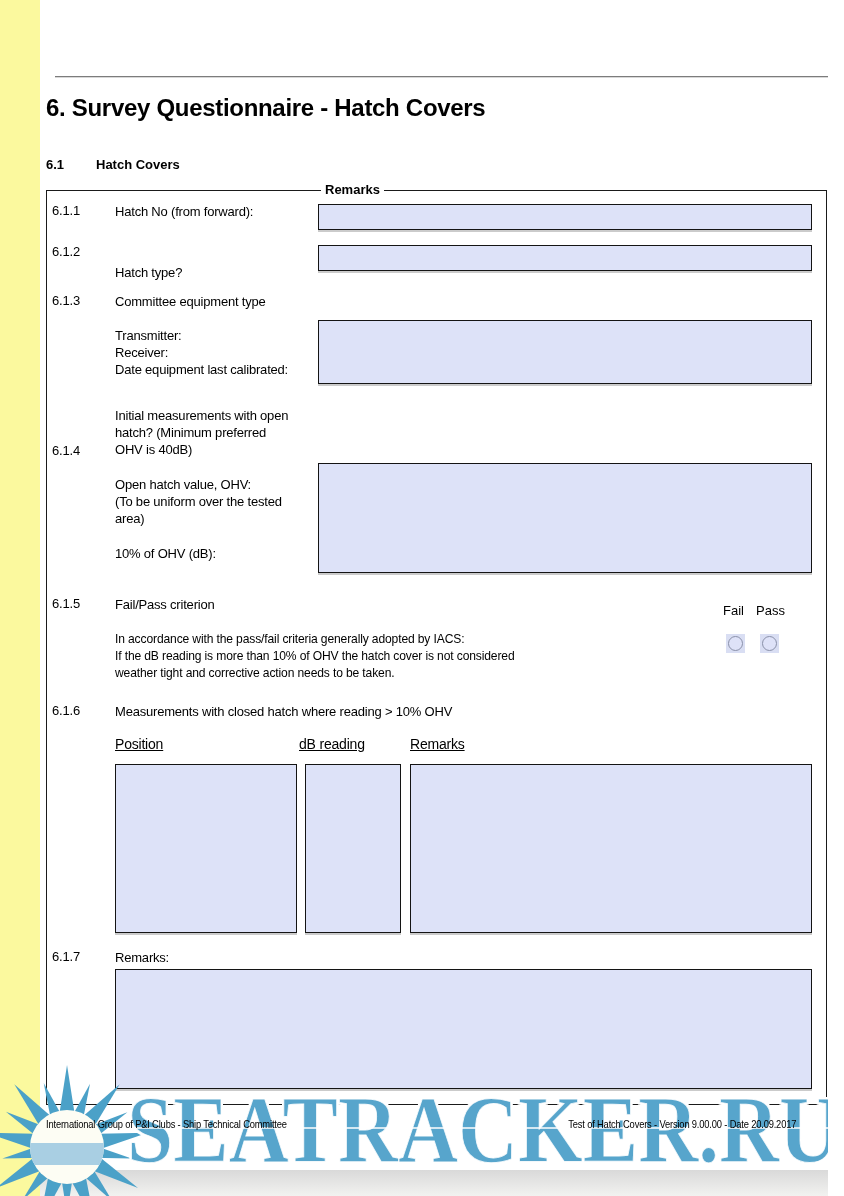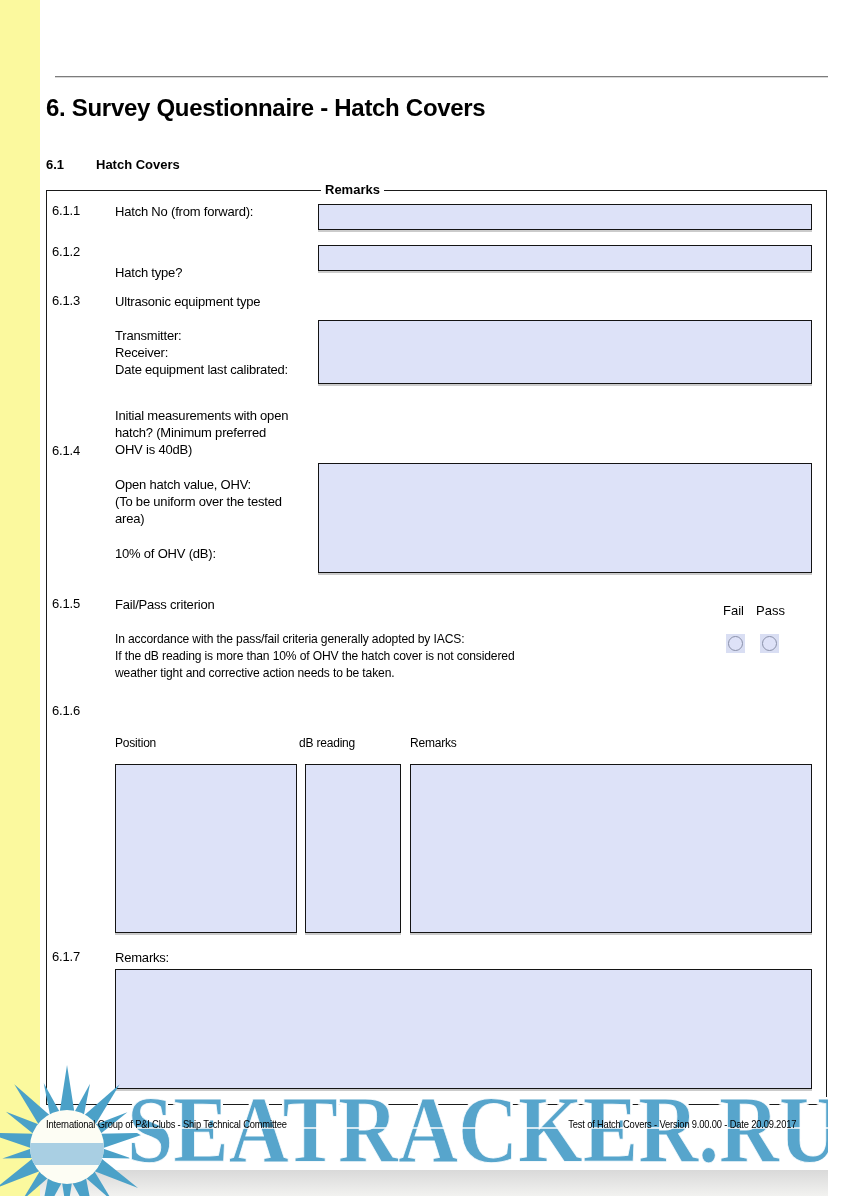--- a/index.html
+++ b/index.html
@@ -37,21 +37,21 @@
 
   .fp-label { font-size:13px; font-weight:normal; }
   .radio-cell { width:19px; height:19px; background:#d9def3; display:flex;
                 align-items:center; justify-content:center; }
   .radio-circle { width:15px; height:15px; border-radius:50%;
                   border:1px solid #8a90a9; background:#dee2f8; }
 
   .criteria-line { font-size:13px; letter-spacing:-0.15px; line-height:17px;
                    transform:scaleX(0.93); transform-origin:left center; white-space:nowrap; }
 
-  .col-header { font-size:12px; letter-spacing:-0.2px; }
+  .col-header { font-size:14px; letter-spacing:-0.2px;text-decoration:underline; }
 
   .footer-text { font-size:11px; letter-spacing:-0.2px; white-space:nowrap; z-index:30; }
   .footer-left  { left:46px; top:1118px; transform:scaleX(0.85); transform-origin:left center; }
   .footer-right { right:32px; top:1118px; transform:scaleX(0.85); transform-origin:right center; }
 
   
   .wm-text { left:127px; top:1094px; z-index:20; font-family:"Liberation Serif", serif;
              font-weight:bold; font-size:95px; line-height:72px; color:#57a5cc;
              letter-spacing:0px; transform:scaleX(0.875); transform-origin:left top;
              white-space:nowrap;
@@ -81,21 +81,21 @@
 
   <div class="abs qnum" style="left:52px; top:203px;">6.1.1</div>
   <div class="abs qlabel" style="left:115px; top:203px;">Hatch No (from forward):</div>
   <input class="abs field" style="left: 318px; top: 204px; width: 494px; height: 26px; padding: 2px 5px;">
 
   <div class="abs qnum" style="left:52px; top:244px;">6.1.2</div>
   <div class="abs qlabel" style="left:115px; top:244px;margin-top:20px;">Hatch type?</div>
   <input class="abs field" style="left: 318px; top: 245px; width: 494px; height: 26px; padding: 2px 5px;">
 
   <div class="abs qnum" style="left:52px; top:293px;">6.1.3</div>
-  <div class="abs qlabel" style="left:115px; top:293px;">Ultrasonic equipment type</div>
+  <div class="abs qlabel" style="left:115px; top:293px;">Committee equipment type</div>
   <div class="abs qlabel" style="left:115px; top:327px;">Transmitter:</div>
   <div class="abs qlabel" style="left:115px; top:344px;">Receiver:</div>
   <div class="abs qlabel" style="left:115px; top:361px;">Date equipment last calibrated:</div>
   <textarea class="abs field" style="left: 318px; top: 320px; width: 494px; height: 64px; padding: 3px 5px;"></textarea>
 
   <div class="abs qnum" style="left:52px; top:407px;margin-top:36px;">6.1.4</div>
   <div class="abs qlabel" style="left:115px; top:407px;">Initial measurements with open</div>
   <div class="abs qlabel" style="left:115px; top:424px;">hatch? (Minimum preferred</div>
   <div class="abs qlabel" style="left:115px; top:441px;">OHV is 40dB)</div>
   <div class="abs qlabel" style="left:115px; top:476px;">Open hatch value, OHV:</div>
@@ -112,20 +112,21 @@
   <div class="abs criteria-line" style="left:115px; top:647px;">If the dB reading is more than 10% of OHV the hatch cover is not considered</div>
   <div class="abs criteria-line" style="left:115px; top:664px;">weather tight and corrective action needs to be taken.</div>
   <div class="abs radio-cell" style="left:726px; top:634px;">
     <span class="radio-circle"></span>
   </div>
   <div class="abs radio-cell" style="left:760px; top:634px;">
     <span class="radio-circle"></span>
   </div>
 
   <div class="abs qnum" style="left:52px; top:703px;">6.1.6</div>
+  <div class="abs qlabel" style="left:115px; top:703px;">Measurements with closed hatch where reading &gt; 10% OHV</div>
   <div class="abs col-header" style="left:115px; top:736px;">Position</div>
   <div class="abs col-header" style="left:299px; top:736px;">dB reading</div>
   <div class="abs col-header" style="left:410px; top:736px;">Remarks</div>
   <textarea class="abs field" style="left: 115px; top: 764px; width: 182px; height: 169px; padding: 3px 5px;"></textarea>
   <textarea class="abs field" style="left: 305px; top: 764px; width: 96px; height: 169px; padding: 3px 5px;"></textarea>
   <textarea class="abs field" style="left: 410px; top: 764px; width: 402px; height: 169px; padding: 3px 5px;"></textarea>
 
   <div class="abs qnum" style="left:52px; top:949px;">6.1.7</div>
   <div class="abs qlabel" style="left:115px; top:949px;">Remarks:</div>
   <textarea class="abs field" style="left: 115px; top: 969px; width: 697px; height: 120px; padding: 3px 5px;"></textarea>

